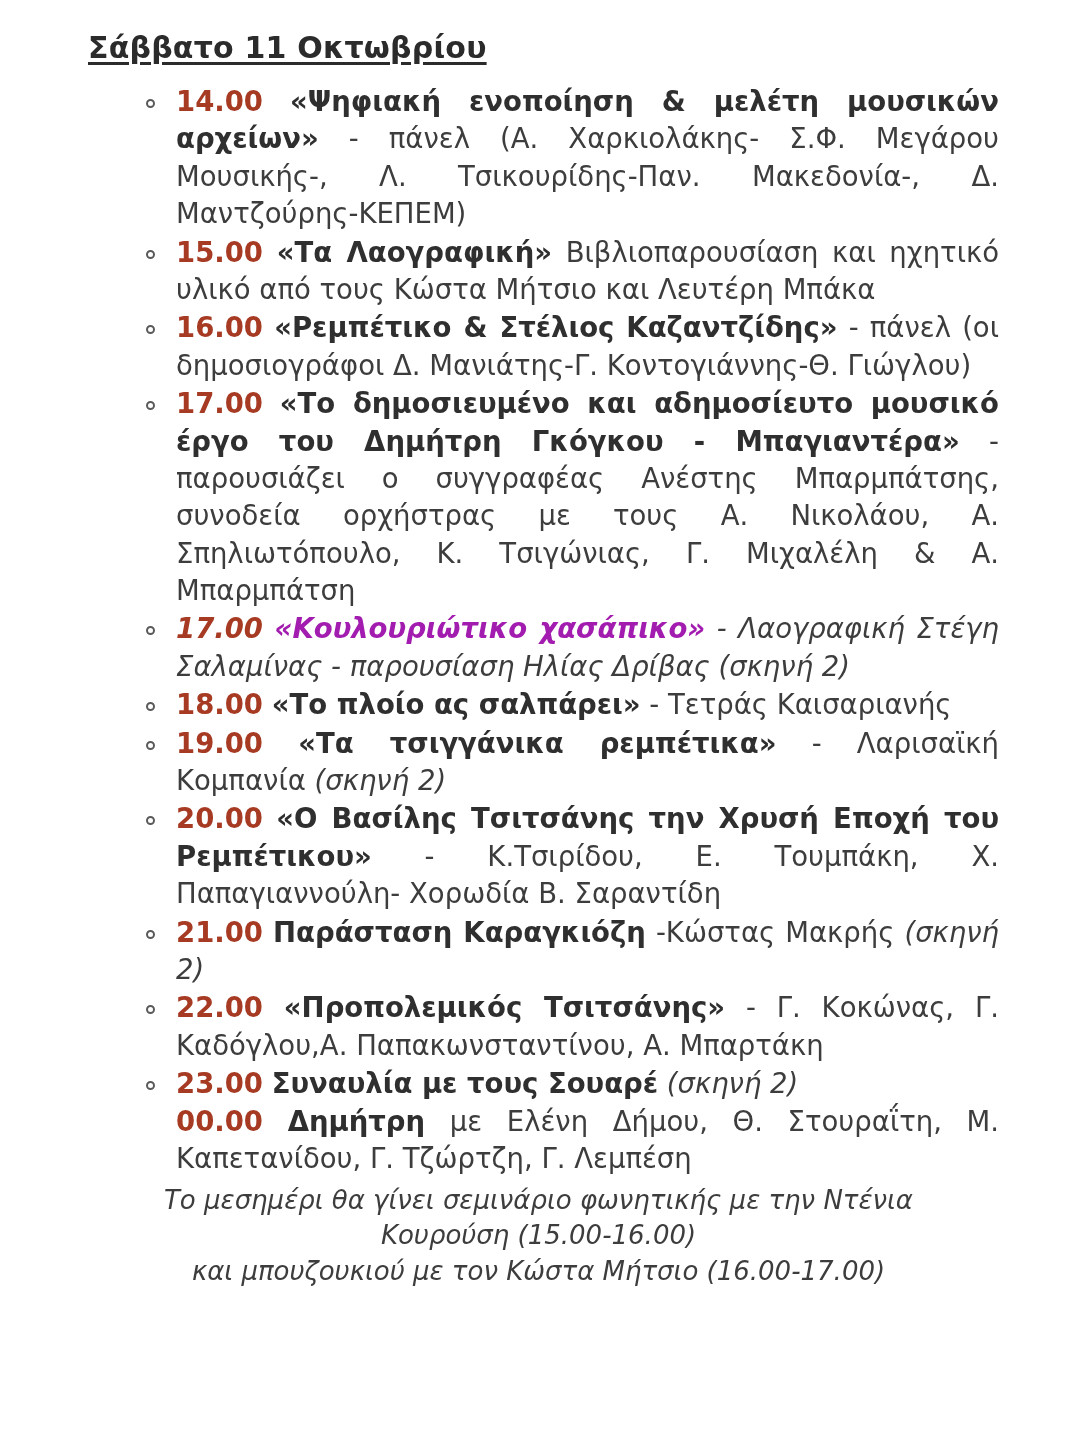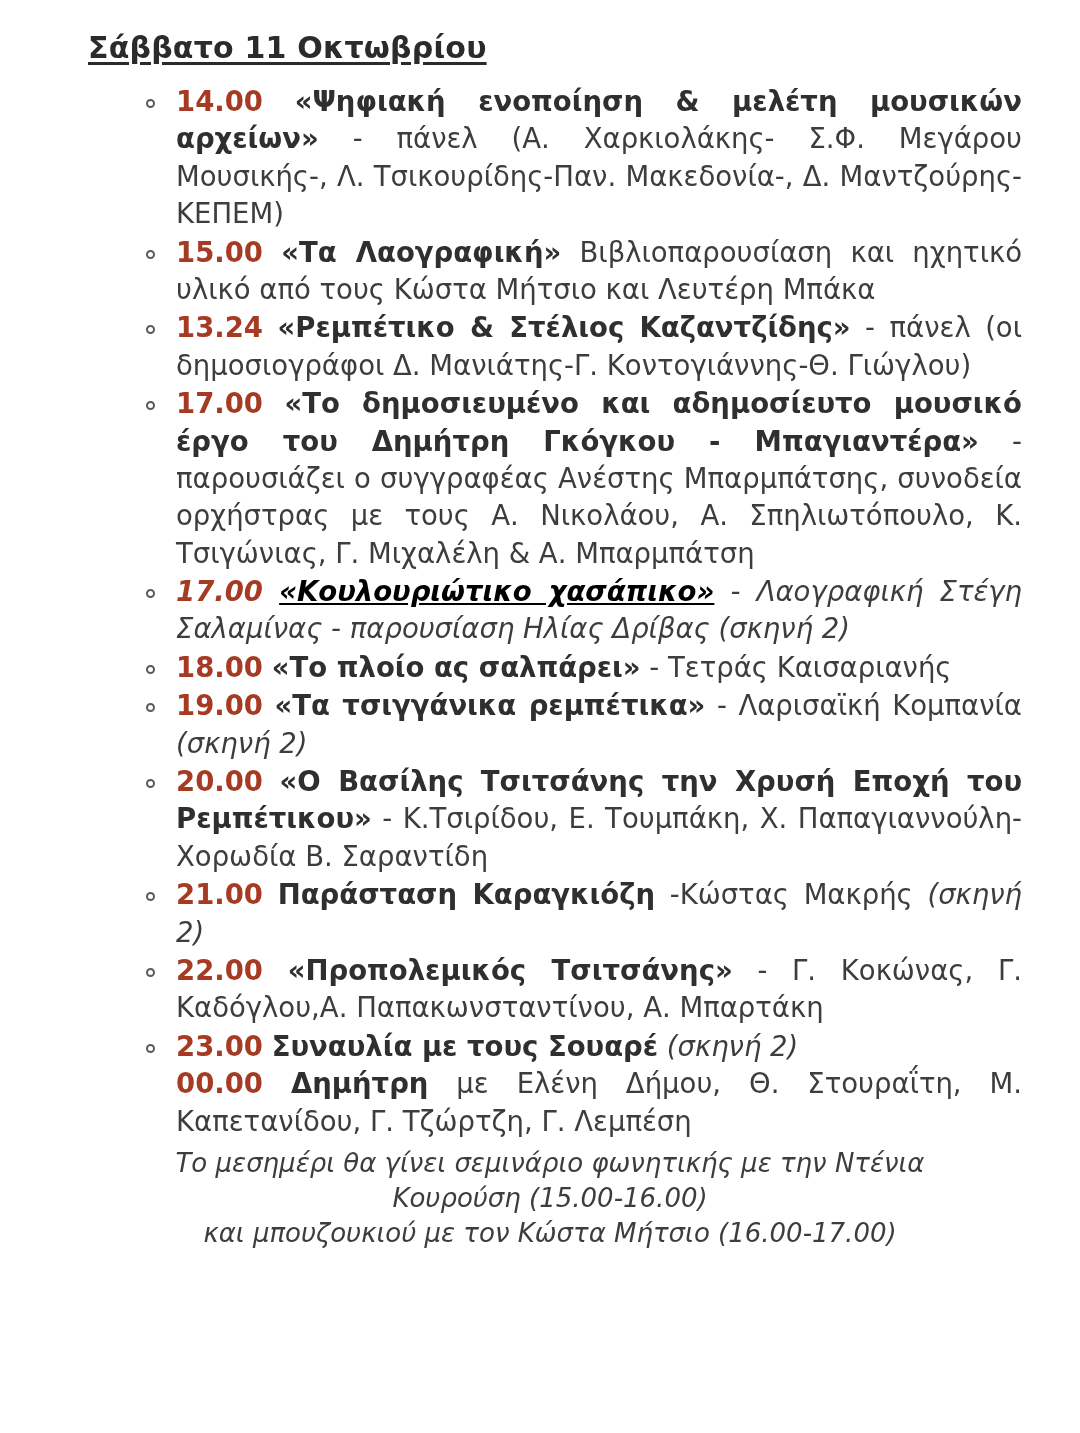--- a/index.html
+++ b/index.html
@@ -11,21 +11,21 @@
     width: 1080px;
     min-height: 1433px;
     font-family: "DejaVu Sans", sans-serif;
     color: #3d3d3d;
     -webkit-font-smoothing: antialiased;
   }
   .page {
     width: 1080px;
     min-height: 1433px;
     box-sizing: border-box;
-    padding: 22px 40px 20px 60px;
+    padding: 22px 63px 20px 60px;
     position: relative;
   }
   .day-title {
     font-size: 30px;
     font-weight: bold;
     color: #2b2b2b;
     text-decoration: underline;
     text-underline-offset: 4px;
     margin: 8px 0 18px 28px;
     letter-spacing: 0.2px;
@@ -54,21 +54,21 @@
     border: 2px solid #5a5a5a;
     border-radius: 50%;
     box-sizing: border-box;
   }
   .time {
     color: #a63a22;
     font-weight: bold;
   }
   .time.italic { font-style: italic; }
   .b { font-weight: bold; color: #2f2f2f; }
-  .bi { font-weight: bold; font-style: italic; color: #000000; text-decoration: underline; }
+  .bi { font-weight: bold; font-style: italic; color: #a21caf; }
   .i { font-style: italic; }
   .plain { color: #3d3d3d; }
   .subline {
     display: block;
   }
   .footnote {
     font-size: 26px;
     font-style: italic;
     line-height: 1.35;
     text-align: center;
@@ -90,21 +90,21 @@
       <span class="time">14.00</span>
       <span class="b">«Ψηφιακή ενοποίηση &amp; μελέτη μουσικών αρχείων»</span><span class="plain"> - πάνελ (Α. Χαρκιολάκης- Σ.Φ. Μεγάρου Μουσικής-, Λ. Τσικουρίδης-Παν. Μακεδονία-, Δ. Μαντζούρης-ΚΕΠΕΜ)</span>
     </li>
 
     <li>
       <span class="time">15.00</span>
       <span class="b">«Τα Λαογραφική»</span><span class="plain"> Βιβλιοπαρουσίαση και ηχητικό υλικό από τους Κώστα Μήτσιο και Λευτέρη Μπάκα</span>
     </li>
 
     <li>
-      <span class="time">13.24</span>
+      <span class="time">16.00</span>
       <span class="b">«Ρεμπέτικο &amp; Στέλιος Καζαντζίδης»</span><span class="plain"> - πάνελ (οι δημοσιογράφοι Δ. Μανιάτης-Γ. Κοντογιάννης-Θ. Γιώγλου)</span>
     </li>
 
     <li>
       <span class="time">17.00</span>
       <span class="b">«Το δημοσιευμένο και αδημοσίευτο μουσικό έργο του Δημήτρη Γκόγκου - Μπαγιαντέρα»</span><span class="plain"> - παρουσιάζει ο συγγραφέας Ανέστης Μπαρμπάτσης, συνοδεία ορχήστρας με τους Α. Νικολάου, Α. Σπηλιωτόπουλο, Κ. Τσιγώνιας, Γ. Μιχαλέλη &amp; Α. Μπαρμπάτση</span>
     </li>
 
     <li>
       <span class="time italic">17.00</span>

